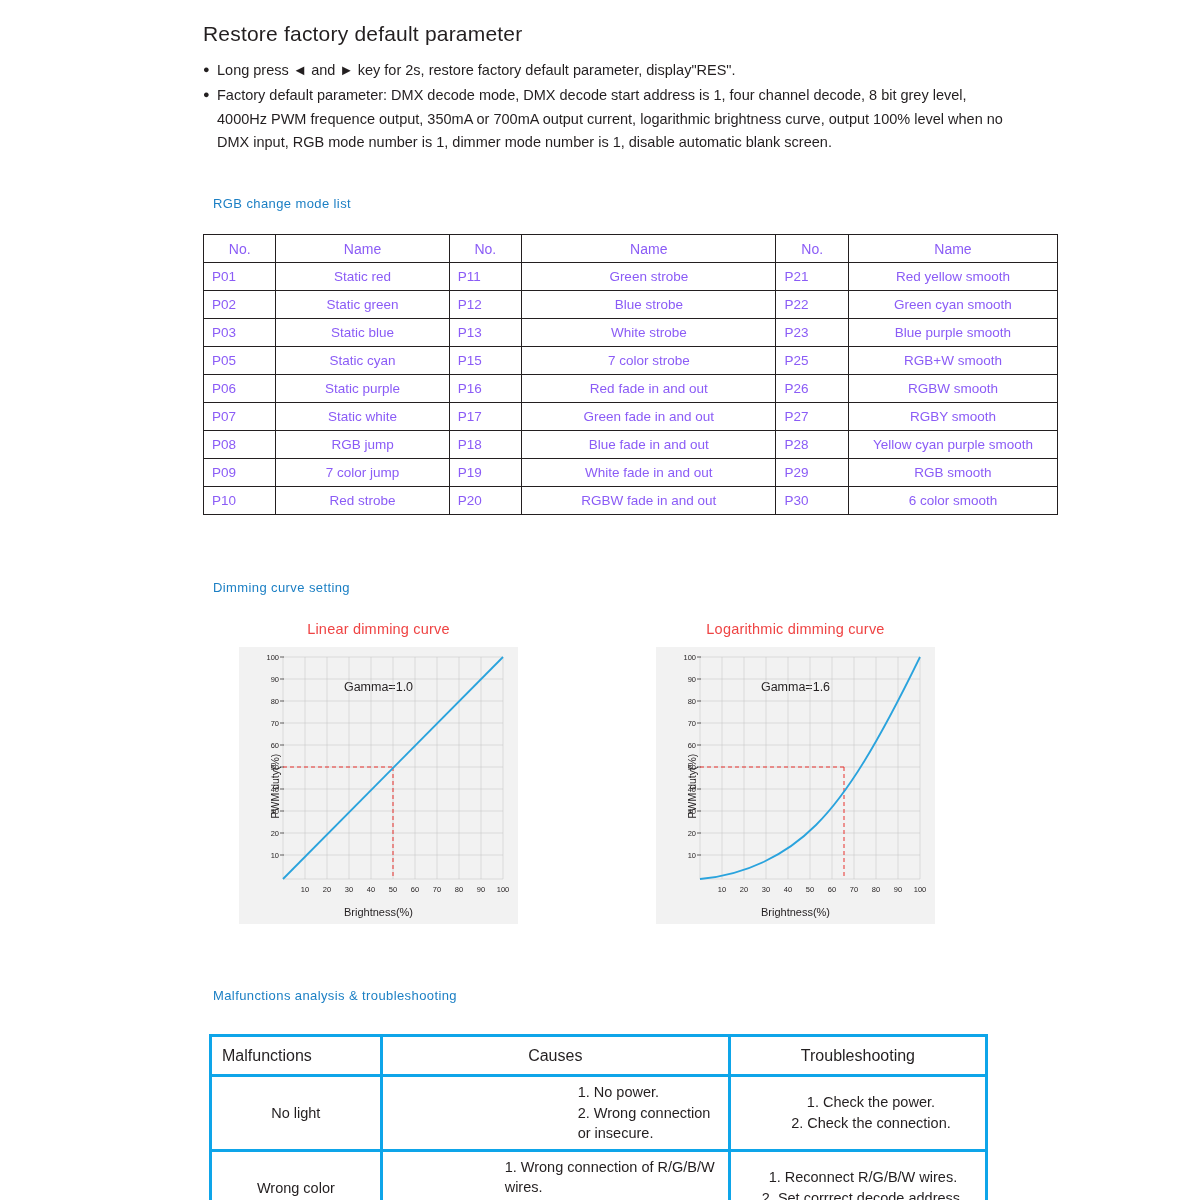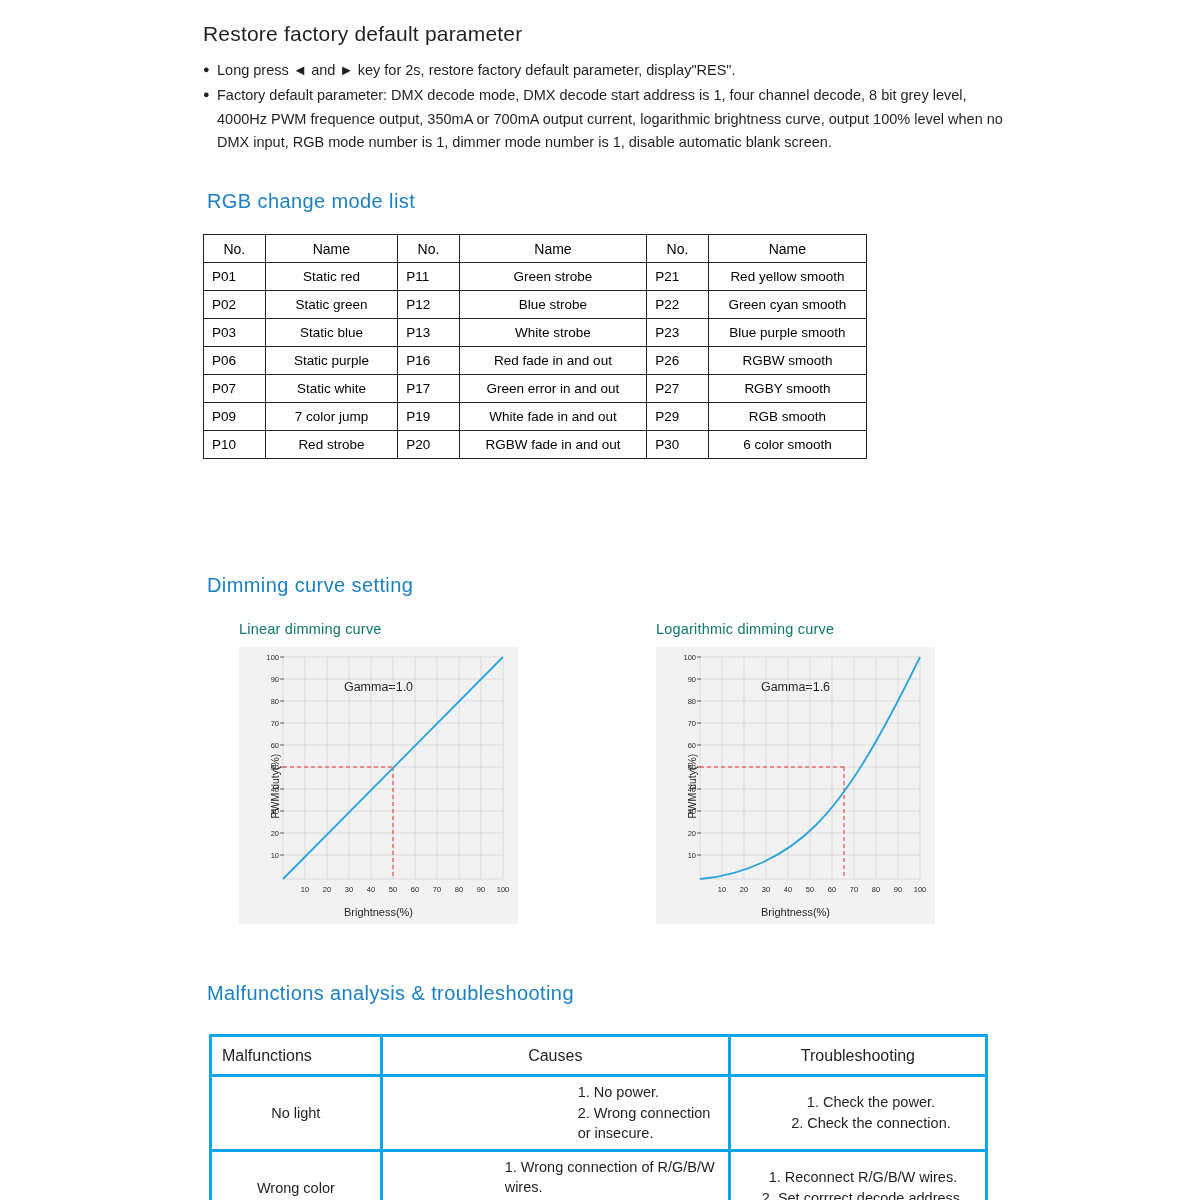--- a/index.html
+++ b/index.html
@@ -25,24 +25,24 @@
 
   
   h1.section-title {
     font-size: 21px;
     font-weight: normal;
     color: #231f20;
     margin: 0;
     letter-spacing: 0.2px;
   }
   h2.blue-title {
-    font-size: 20px;
+    font-size: 13px;
     font-weight: normal;
     color: #1b7fc4;
-    margin: 4px;
+    margin: 10px;
     letter-spacing: 0.4px;
   }
 
   
   #restore-section {
     position: absolute;
     left: 203px;
     top: 22px;
     width: 800px;
   }
@@ -75,23 +75,23 @@
     top: 186px;
   }
   #rgb-table-wrap {
     position: absolute;
     left: 203px;
     top: 234px;
     width: 779px;
   }
   table.mode-table {
     border-collapse: collapse;
-    width: 664px;
+    width: 855px;
     font-size: 13.5px;
-    color: #000000;
+    color: #8b5cf6;
   }
   table.mode-table th,
   table.mode-table td {
     border: 1px solid #231f20;
     height: 27px;
     font-weight: normal;
     padding: 0 8px;
     vertical-align: middle;
   }
   table.mode-table th {
@@ -124,21 +124,22 @@
     top: 570px;
   }
   .curve-block {
     position: absolute;
     top: 621px;
   }
   #curve-linear { left: 239px; }
   #curve-log { left: 656px; }
   .curve-caption {
     font-size: 14.5px;
-    color: #0f766e;
+    color: #ef4444;
+    text-align: center;
     width: 279px;
     margin-bottom: 10px;
     letter-spacing: 0.2px;
   }
   .curve-panel {
     width: 279px;
     height: 277px;
     background: #f2f2f2;
     position: relative;
   }
@@ -267,34 +268,50 @@
         </tr>
         <tr>
           <td class="col-no n1">P03</td>
           <td class="col-name m1">Static blue</td>
           <td class="col-no n2">P13</td>
           <td class="col-name m2">White strobe</td>
           <td class="col-no n3">P23</td>
           <td class="col-name m3">Blue purple smooth</td>
         </tr>
         <tr>
+          <td class="col-no n1">P05</td>
+          <td class="col-name m1">Static cyan</td>
+          <td class="col-no n2">P15</td>
+          <td class="col-name m2">7 color strobe</td>
+          <td class="col-no n3">P25</td>
+          <td class="col-name m3">RGB+W smooth</td>
+        </tr>
+        <tr>
           <td class="col-no n1">P06</td>
           <td class="col-name m1">Static purple</td>
           <td class="col-no n2">P16</td>
           <td class="col-name m2">Red fade in and out</td>
           <td class="col-no n3">P26</td>
           <td class="col-name m3">RGBW smooth</td>
         </tr>
         <tr>
           <td class="col-no n1">P07</td>
           <td class="col-name m1">Static white</td>
           <td class="col-no n2">P17</td>
-          <td class="col-name m2">Green error in and out</td>
+          <td class="col-name m2">Green fade in and out</td>
           <td class="col-no n3">P27</td>
           <td class="col-name m3">RGBY smooth</td>
+        </tr>
+        <tr>
+          <td class="col-no n1">P08</td>
+          <td class="col-name m1">RGB jump</td>
+          <td class="col-no n2">P18</td>
+          <td class="col-name m2">Blue fade in and out</td>
+          <td class="col-no n3">P28</td>
+          <td class="col-name m3">Yellow cyan purple smooth</td>
         </tr>
         <tr>
           <td class="col-no n1">P09</td>
           <td class="col-name m1">7 color jump</td>
           <td class="col-no n2">P19</td>
           <td class="col-name m2">White fade in and out</td>
           <td class="col-no n3">P29</td>
           <td class="col-name m3">RGB smooth</td>
         </tr>
         <tr>

